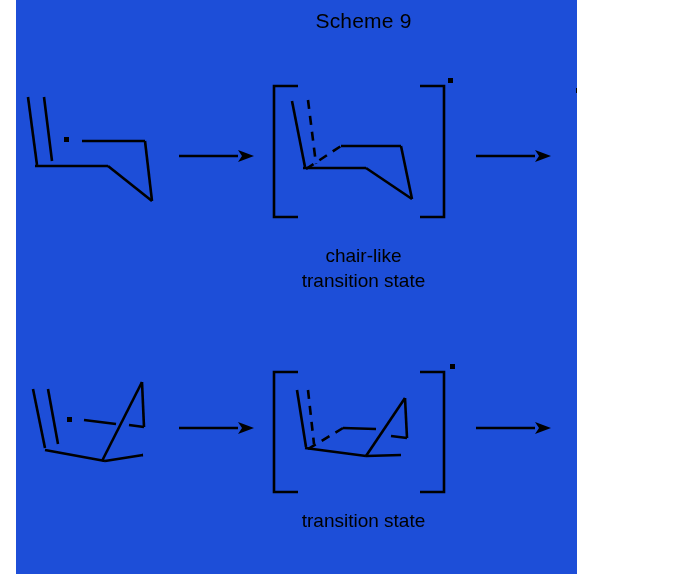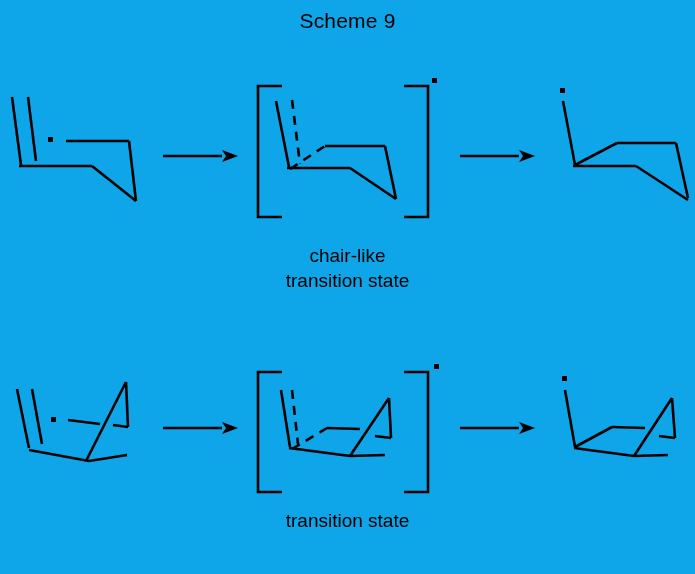--- a/index.html
+++ b/index.html
@@ -7,24 +7,25 @@
     margin: 0;
     padding: 0;
     background: #ffffff;
   }
   body {
     font-family: "Liberation Sans", sans-serif;
     color: #000000;
   }
   #page {
     position: relative;
-    width: 695px;
+    width: 561px;
     height: 574px;
-    background: #0ea5e9;
+    background: #1d4ed8;
     overflow: hidden;
+    margin-left: 16px;
   }
   #scheme-title {
     position: absolute;
     left: 0;
     top: 8px;
     width: 695px;
     text-align: center;
     font-size: 21px;
     line-height: 26px;
     letter-spacing: 0.2px;

